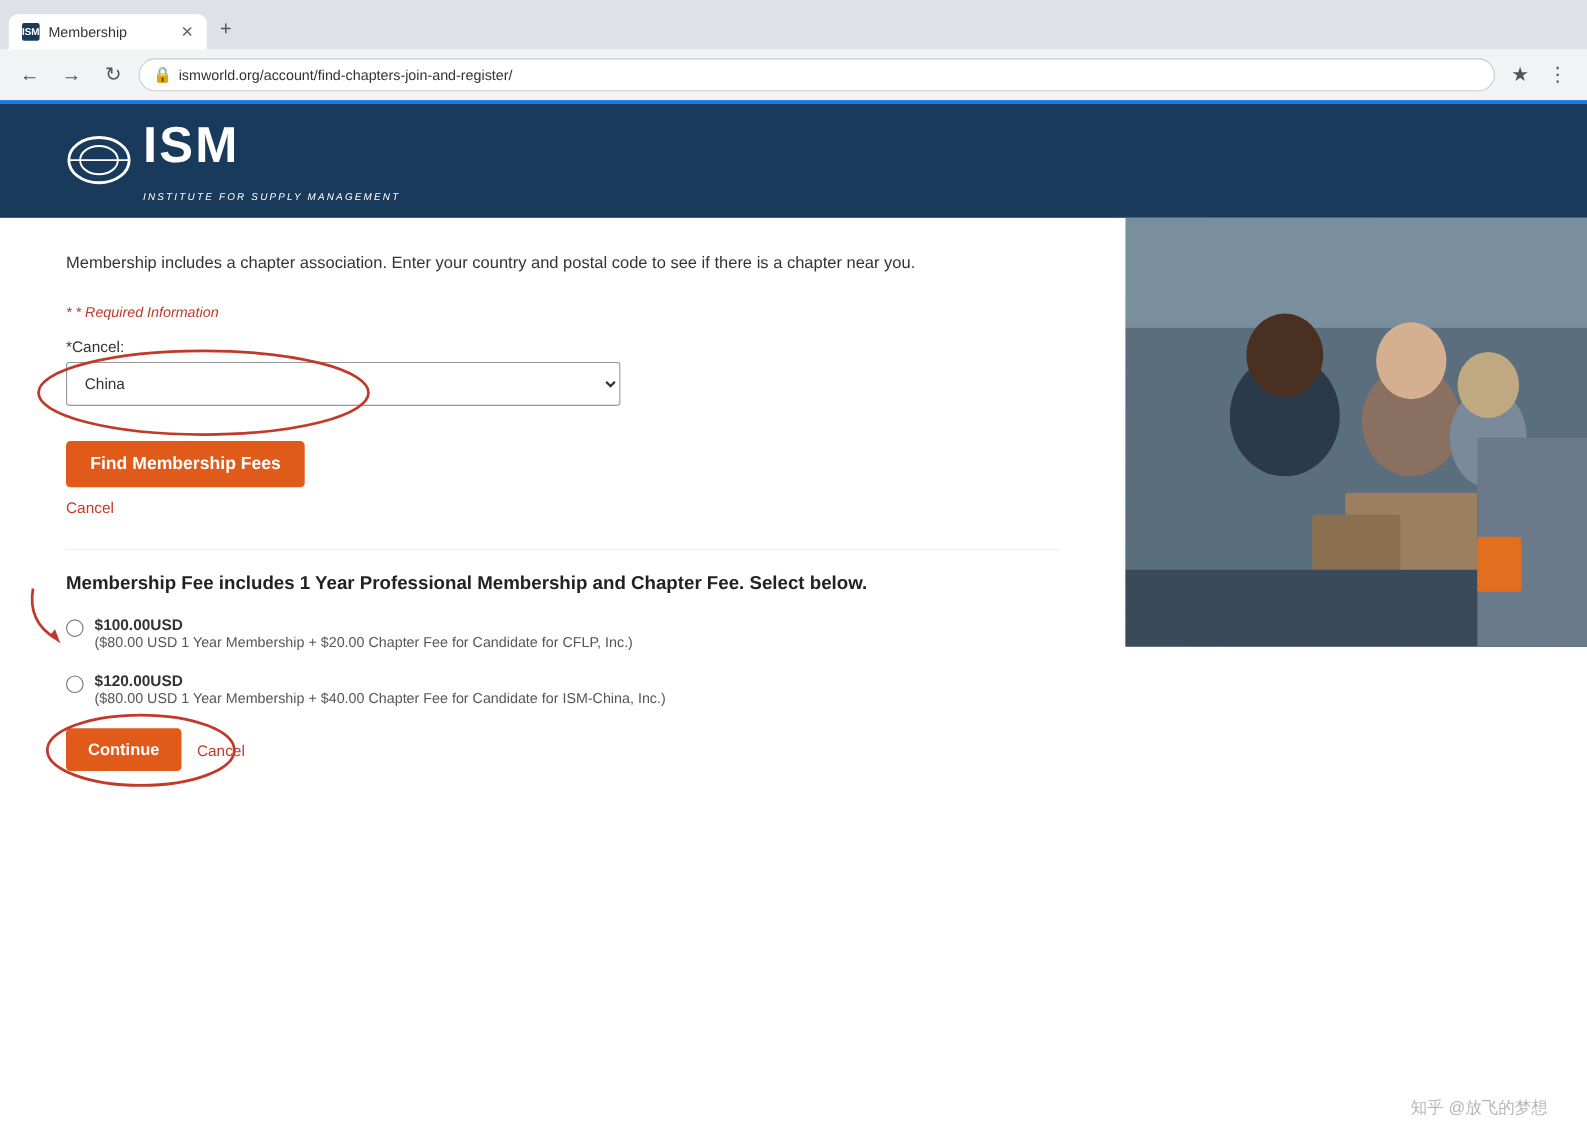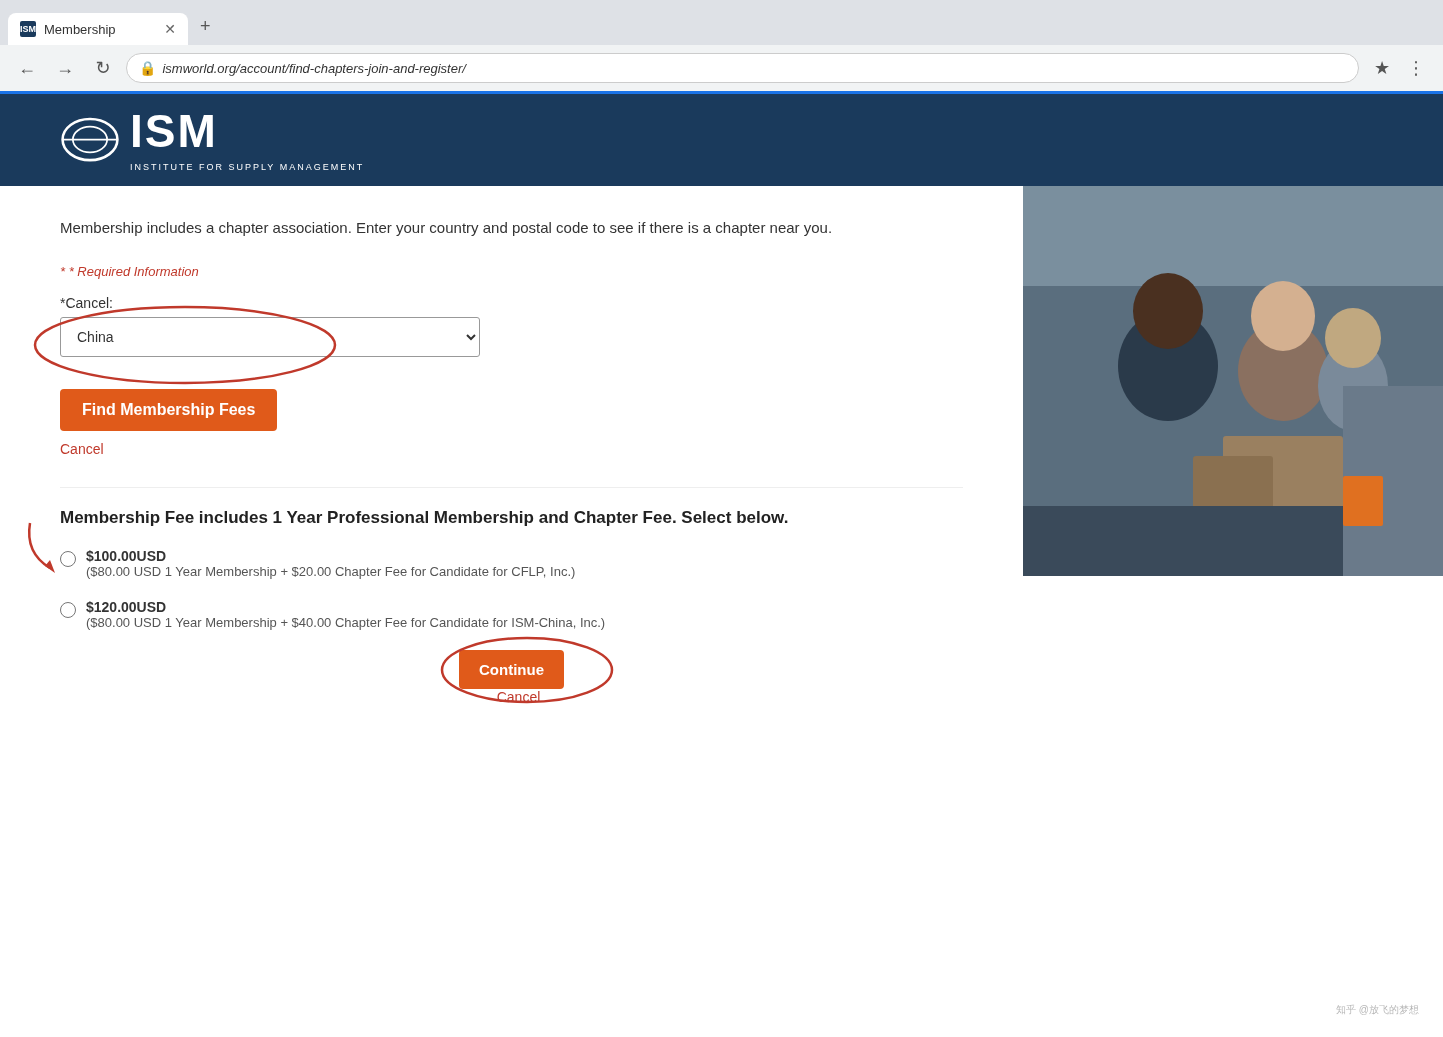--- a/index.html
+++ b/index.html
@@ -7,41 +7,41 @@
     .browser-tabs { display: flex; align-items: flex-end; padding: 8px 8px 0 8px; background: #dee1e6; }
     .browser-tab { display: flex; align-items: center; background: #fff; border-radius: 8px 8px 0 0; padding: 8px 12px; font-size: 13px; color: #333; min-width: 180px; max-width: 240px; gap: 8px; }
     .browser-tab .tab-favicon { width: 16px; height: 16px; background: #1a3a5c; display: inline-flex; align-items: center; justify-content: center; color: white; font-size: 9px; font-weight: bold; border-radius: 2px; flex-shrink: 0; }
     .browser-tab .tab-title { flex: 1; overflow: hidden; text-overflow: ellipsis; white-space: nowrap; }
     .browser-tab .tab-close { color: #666; font-size: 14px; cursor: pointer; line-height: 1; }
     .browser-tab-new { background: transparent; border: none; padding: 8px 12px; font-size: 18px; color: #555; cursor: pointer; align-self: center; }
     .browser-nav { display: flex; align-items: center; padding: 8px 12px; gap: 8px; background: #f1f3f4; }
     .nav-btn { background: none; border: none; font-size: 18px; color: #555; cursor: pointer; width: 30px; height: 30px; display: flex; align-items: center; justify-content: center; border-radius: 50%; }
     .address-bar { flex: 1; display: flex; align-items: center; background: #fff; border: 1px solid #ccc; border-radius: 20px; padding: 6px 12px; gap: 6px; font-size: 13px; color: #333; }
     .address-bar .lock-icon { color: #555; font-size: 14px; }
-    .address-text { flex: 1; font-style: italic; }
+    .address-text { flex: 1; }
     .nav-extra { display: flex; gap: 4px; }
 
     
     .ism-header { background: #1a3a5c; padding: 14px 60px; display: flex; align-items: center; }
     .ism-logo { display: flex; align-items: center; gap: 10px; }
     .ism-logo-text { display: flex; flex-direction: column; }
     .ism-brand { font-size: 46px; font-weight: bold; color: #fff; letter-spacing: 2px; line-height: 1; }
-    .ism-sub { font-size: 9px; color: #fff; letter-spacing: 2px; text-transform: uppercase; margin-top: 8px; }
+    .ism-sub { font-size: 9px; color: #fff; letter-spacing: 2px; text-transform: uppercase; margin-top: 20px; font-style: italic; }
     .ism-logo-mark { width: 60px; height: 50px; }
     .main-content { flex: 1; padding: 30px 60px; }
     .right-image { width: 420px; flex-shrink: 0; overflow: hidden; height: 390px; }
     .right-image-placeholder { width: 100%; height: 100%; background: linear-gradient(135deg, #8a9ba8 0%, #6b7c8a 30%, #4a5a6a 60%, #3a4a5a 100%); display: flex; align-items: center; justify-content: center; position: relative; overflow: hidden; }
 
     .description-text { font-size: 15px; color: #333; line-height: 1.6; margin-bottom: 24px; }
 
     .required-info { color: #c0392b; font-size: 13px; font-style: italic; margin-bottom: 16px; }
 
     .form-group { margin-bottom: 16px; }
     .form-label { font-size: 14px; color: #333; margin-bottom: 6px; display: block; }
-    .form-select { width: 420px; padding: 10px 12px; border: 1px solid #999; border-radius: 3px; font-size: 14px; color: #333; appearance: auto; background: #fff; }
+    .form-select { width: 504px; padding: 10px 12px; border: 1px solid #999; border-radius: 3px; font-size: 14px; color: #333; appearance: auto; background: #fff; }
 
     .find-btn { background: #e05a1a; color: #ffffff; border: none; padding: 12px 22px; font-size: 16px; font-weight: bold; border-radius: 4px; cursor: pointer; margin-top: 16px; }
 
     .cancel-link { display: block; color: #c0392b; font-size: 14px; margin-top: 10px; cursor: pointer; text-decoration: none; }
 
     
     .fees-section { padding: 20px 60px 30px 60px; border-top: 1px solid #eee; }
     .fees-title { font-size: 17px; font-weight: bold; color: #222; margin-bottom: 20px; }
 
     .fee-option { display: flex; align-items: flex-start; margin-bottom: 20px; gap: 10px; }
@@ -53,21 +53,21 @@
     .continue-btn { background: #e05a1a; color: #fff; border: none; padding: 11px 20px; font-size: 15px; font-weight: bold; border-radius: 4px; cursor: pointer; }
 
     .bottom-cancel-link { color: #c0392b; font-size: 14px; cursor: pointer; text-decoration: none; margin-left: 14px; }
 
     .bottom-actions { display: flex; align-items: center; margin-top: 8px; }
 
     
     .section-divider { height: 30px; }
 
     
-    .watermark { position: fixed; bottom: 20px; right: 24px; font-size: 10px; color: rgba(0,0,0,0.3); pointer-events: none; }
+    .watermark { position: fixed; bottom: 20px; right: 36px; font-size: 15px; color: rgba(0,0,0,0.3); pointer-events: none; }
 
     .top-bar-loading { height: 3px; background: #1a73e8; width: 100%; }
 
     .content-wrapper { display: flex; }
 
     .relative { position: relative; }
   </style>
 </head>
 <body>
 
@@ -174,21 +174,21 @@
       </div>
 
       <div class="fee-option">
         <input type="radio" class="fee-radio" name="fee-option" value="option2" style="">
         <div class="fee-details">
           <span class="fee-amount">$120.00USD</span>
           <span class="fee-desc">($80.00 USD 1 Year Membership + $40.00 Chapter Fee for Candidate for ISM-China, Inc.)</span>
         </div>
       </div>
 
-      <div class="bottom-actions" style="position:relative;flex-direction:column;">
+      <div class="bottom-actions" style="position:relative;">
 
         <div style="position:relative; display:inline-block;">
           <button class="continue-btn">Continue</button>
           <svg style="position:absolute; top:-18px; left:-20px; width:180px; height:74px; pointer-events:none;" viewBox="0 0 180 74">
             <ellipse cx="88" cy="38" rx="85" ry="32" fill="none" stroke="#c0392b" stroke-width="2.5"></ellipse>
           </svg>
         </div>
         <a class="bottom-cancel-link">Cancel</a>
       </div>
     </div>

